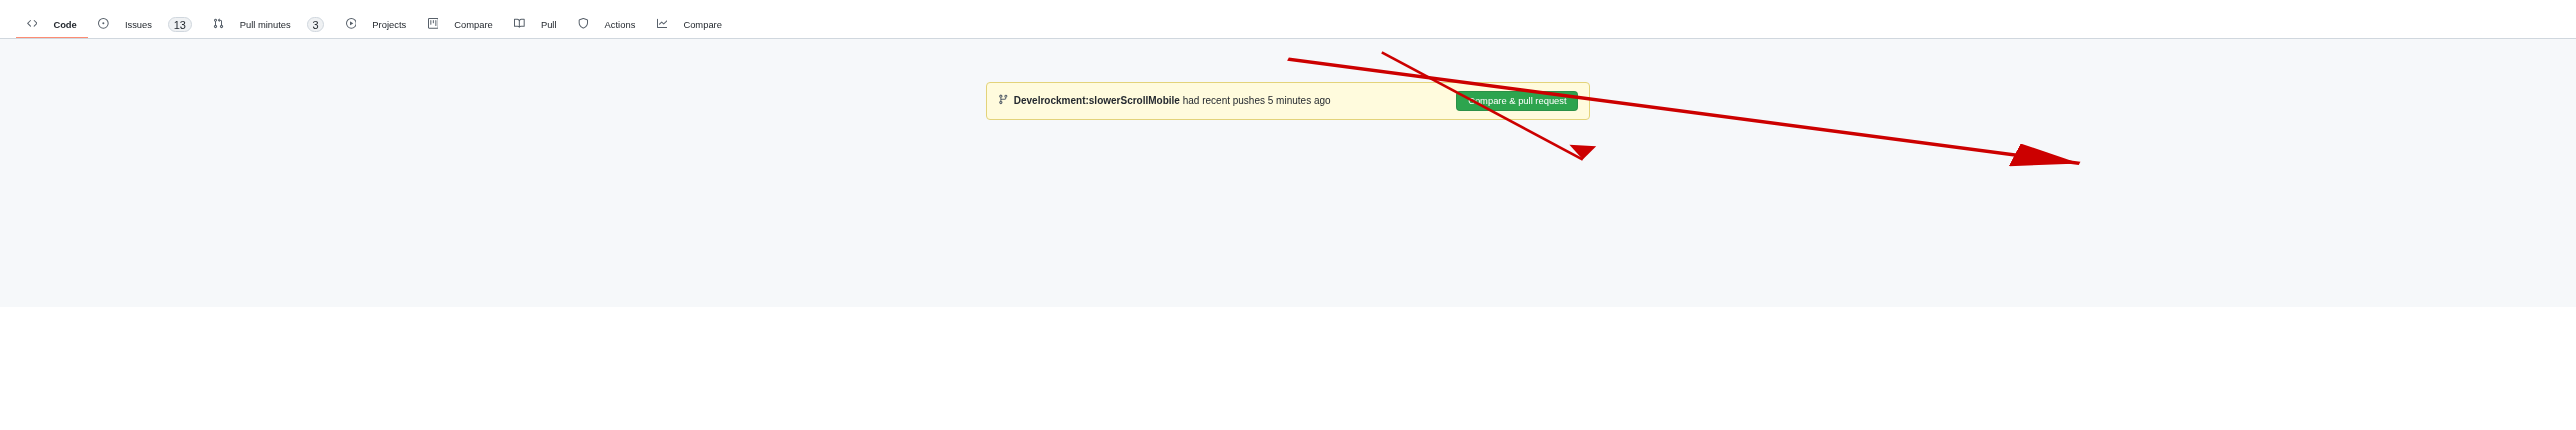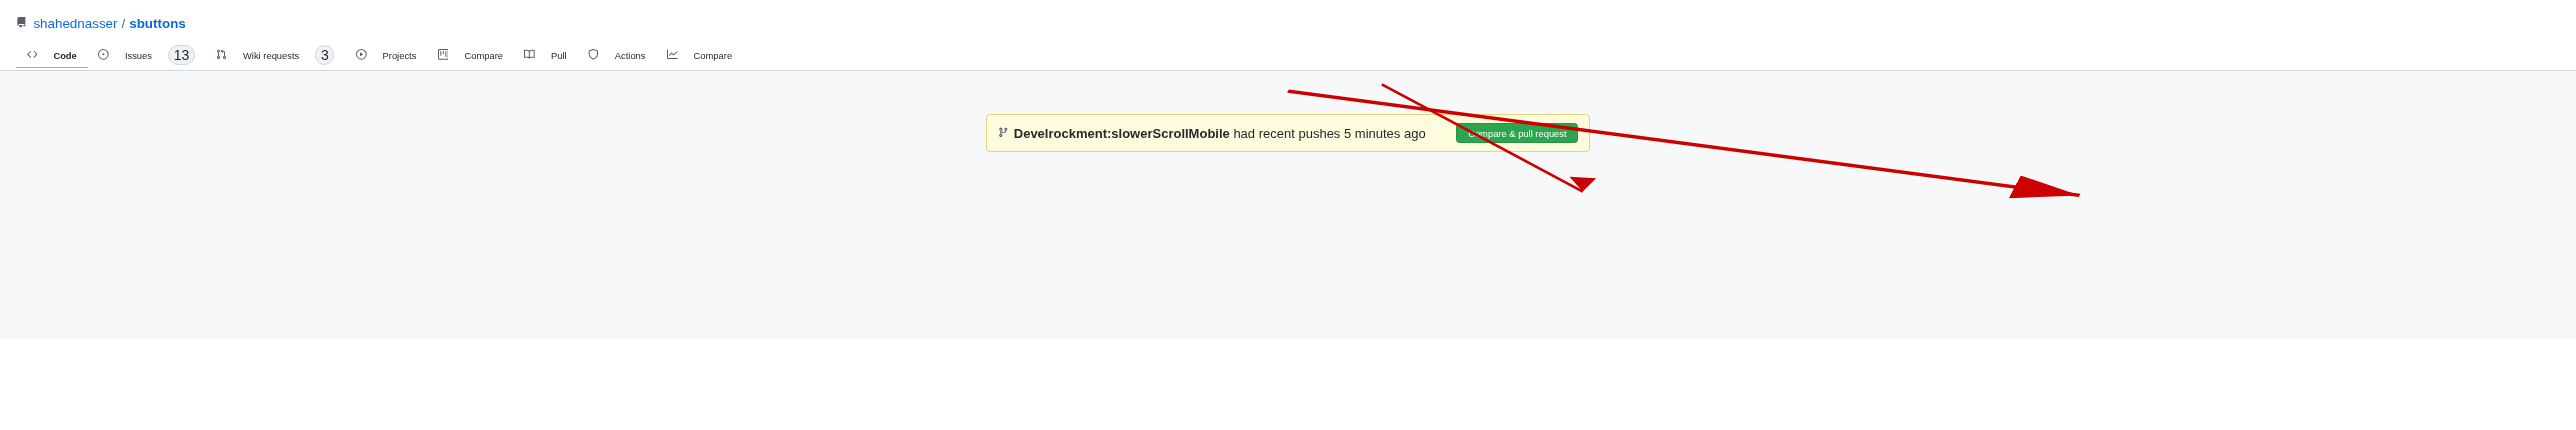--- a/index.html
+++ b/index.html
@@ -75,21 +75,21 @@
     }
     .nav-tab .tab-icon {
       color: #57606a;
       font-size: 8.7px;
     }
     .badge {
       background: #afb8c133;
       border: 0.7px solid #d0d7de;
       border-radius: 13.4px;
       padding: 0.7px 4.7px;
-      font-size: 14px;
+      font-size: 11px;
       font-weight: 500;
       color: #24292f;
     }
     .content-area {
       padding: 16px;
       background: #f6f8fa;
       min-height: 268px;
       position: relative;
     }
     .notification-bar {
@@ -100,21 +100,21 @@
       display: flex;
       align-items: center;
       justify-content: space-between;
       max-width: 604px;
       margin: 27px auto 0 auto;
     }
     .notification-text {
       display: flex;
       align-items: center;
       gap: 5.4px;
-      font-size: 13px;
+      font-size: 10px;
       color: #24292f;
     }
     .branch-icon {
       color: #57606a;
       font-size: 9.4px;
     }
     .branch-name {
       font-weight: 600;
     }
     .compare-btn {
@@ -135,30 +135,20 @@
       width: 100%;
       height: 100%;
     }
   </style>
 </head>
 <body>
 
 <div class="page-wrapper">
   <div class="header-section">
 
-    <div class="repo-title">
-      <span class="repo-icon">
-        <svg width="10.7" height="10.7" viewBox="0 0 16 16" fill="#57606a">
-          <path d="M2 2.5A2.5 2.5 0 014.5 0h8.75a.75.75 0 01.75.75v12.5a.75.75 0 01-.75.75h-2.5a.75.75 0 010-1.5h1.75v-2h-8a1 1 0 00-.714 1.7.75.75 0 01-1.072 1.05A2.495 2.495 0 012 11.5v-9zm10.5-1V9h-8c-.356 0-.694.074-1 .208V2.5a1 1 0 011-1h8zM5 12.25v3.25a.25.25 0 00.4.2l1.45-1.087a.25.25 0 01.3 0L8.6 15.7a.25.25 0 00.4-.2v-3.25a.25.25 0 00-.25-.25h-3.5a.25.25 0 00-.25.25z"></path>
-        </svg>
-      </span>
-      <a class="repo-owner">shahednasser</a>
-      <span class="repo-separator">/</span>
-      <a class="repo-name">sbuttons</a>
-    </div>
 
     <nav>
       <ul class="nav-tabs">
         <li class="nav-tab active">
           <span class="tab-icon">
             <svg width="10.7" height="10.7" viewBox="0 0 16 16" fill="#57606a">
               <path d="M4.72 3.22a.75.75 0 011.06 1.06L2.06 8l3.72 3.72a.75.75 0 11-1.06 1.06L.47 8.53a.75.75 0 010-1.06l4.25-4.25zm6.56 0a.75.75 0 10-1.06 1.06L13.94 8l-3.72 3.72a.75.75 0 101.06 1.06l4.25-4.25a.75.75 0 000-1.06l-4.25-4.25z"></path>
             </svg>
           </span>
           <span>Code</span>
@@ -172,21 +162,21 @@
           </span>
           <span>Issues</span>
           <span class="badge">13</span>
         </li>
         <li class="nav-tab">
           <span class="tab-icon">
             <svg width="10.7" height="10.7" viewBox="0 0 16 16" fill="#57606a">
               <path fill-rule="evenodd" d="M7.177 3.073L9.573.677A.25.25 0 0110 .854v4.792a.25.25 0 01-.427.177L7.177 3.427a.25.25 0 010-.354zM3.75 2.5a.75.75 0 100 1.5.75.75 0 000-1.5zm-2.25.75a2.25 2.25 0 113 2.122v5.256a2.251 2.251 0 11-1.5 0V5.372A2.25 2.25 0 011.5 3.25zM11 2.5h-1V4h1a1 1 0 011 1v5.628a2.251 2.251 0 101.5 0V5A2.5 2.5 0 0011 2.5zm1 10.25a.75.75 0 111.5 0 .75.75 0 01-1.5 0zM3.75 12a.75.75 0 100 1.5.75.75 0 000-1.5z"></path>
             </svg>
           </span>
-          <span>Wiki requests</span>
+          <span>Pull minutes</span>
           <span class="badge">3</span>
         </li>
         <li class="nav-tab">
           <span class="tab-icon">
             <svg width="10.7" height="10.7" viewBox="0 0 16 16" fill="#57606a">
               <path fill-rule="evenodd" d="M1.5 8a6.5 6.5 0 1113 0 6.5 6.5 0 01-13 0zM8 0a8 8 0 100 16A8 8 0 008 0zM6.379 5.227A.25.25 0 006 5.442v5.117a.25.25 0 00.379.214l4.264-2.559a.25.25 0 000-.428L6.379 5.227z"></path>
             </svg>
           </span>
           <span>Projects</span>
         </li>

